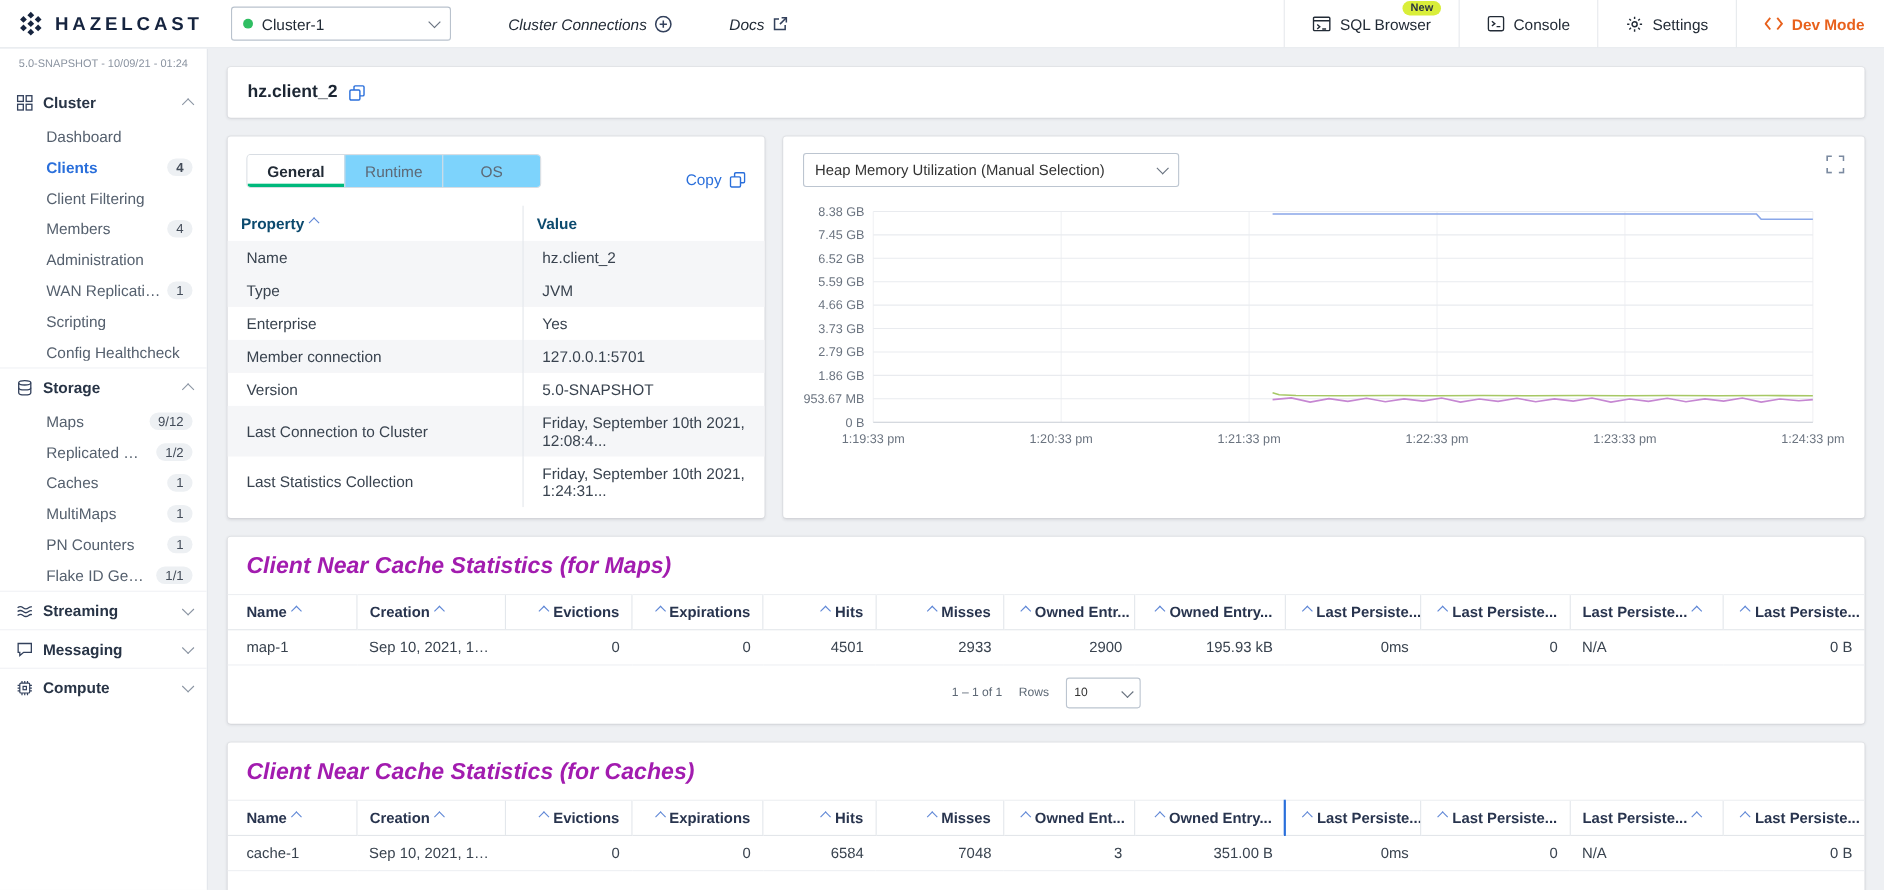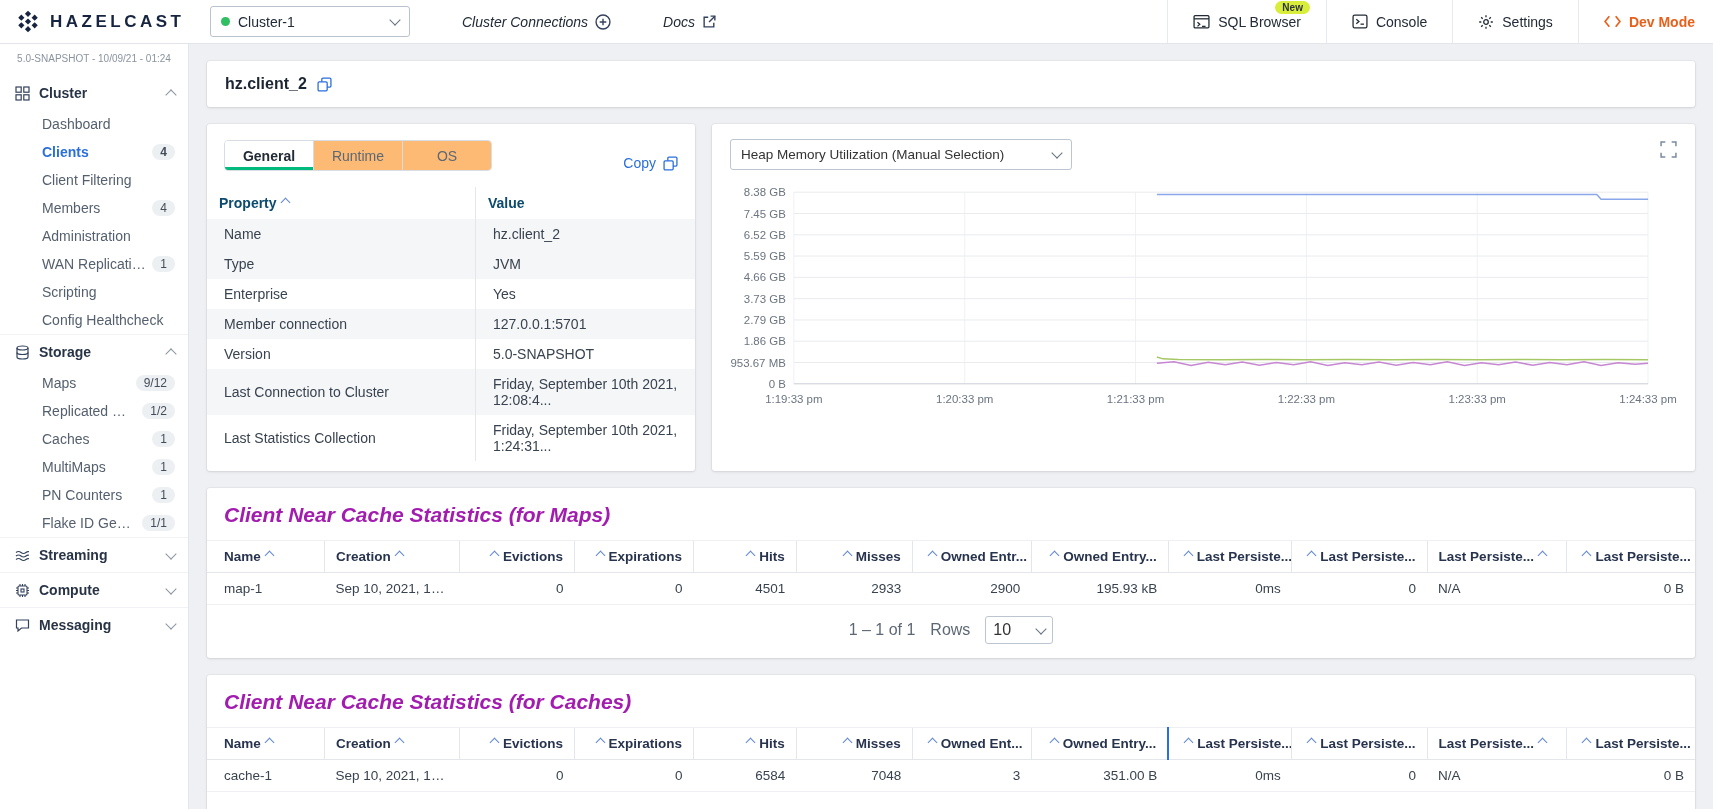--- a/index.html
+++ b/index.html
@@ -58,21 +58,21 @@
         box-shadow:0 1px 3px rgba(16,24,40,.10),0 0 0 1px rgba(16,24,40,.035);}
   .title-card{height:46px;display:flex;align-items:center;padding:0 18px;gap:10px;margin-bottom:17px;}
   .page-title{font-size:16px;font-weight:700;color:#1c2633;}
   .row2{display:flex;gap:17px;margin-bottom:17px;}
 
   
   .details-card{width:488px;flex:0 0 488px;padding:16px 0 10px;}
   .details-head{display:flex;align-items:flex-end;padding:0 17px;}
   .tabs{display:flex;border:1px solid #d8dde3;border-radius:4px;overflow:hidden;}
   .tab{width:88px;height:29px;display:flex;align-items:center;justify-content:center;font-size:14px;
-       color:#5d6875;background:#fdba74;border-left:1px solid #d8dde3;cursor:pointer;position:relative;}
+       color:#5d6875;background:#7dd3fc;border-left:1px solid #d8dde3;cursor:pointer;position:relative;}
   .tab:first-child{border-left:none;}
   .tab.active{background:#fff;color:#222b36;font-weight:700;}
   .tab.active:after{content:'';position:absolute;left:0;right:0;bottom:0;height:3px;background:#00b97c;}
   .copy-link{margin-left:auto;color:#2a6fdb;font-size:14px;display:flex;align-items:center;gap:7px;cursor:pointer;}
   .prop-table{width:100%;border-collapse:collapse;margin-top:16px;font-size:14px;}
   .prop-table th{font-weight:700;color:#0c4a6e;text-align:left;padding:8px 12px;}
   .prop-table th.val,.prop-table td.val{border-left:1px solid #e3e7ec;}
   .prop-table th.prop{width:244px;}
   .prop-table td{padding:7px 17px;color:#39434f;}
   .prop-table tr.odd td{background:#f5f6f8;}
@@ -96,21 +96,21 @@
   .stat-table{width:100%;border-collapse:collapse;font-size:13.5px;table-layout:fixed;}
   .stat-table th{font-weight:700;color:#28344e;padding:8px 11px;border-top:1px solid #edeff2;
                  border-bottom:1px solid #e3e6ea;white-space:nowrap;overflow:hidden;cursor:pointer;}
   .stat-table th + th{border-left:1px solid #e3e7ec;}
   .stat-table th.accent-div{border-left:2px solid #2a6fdb;}
   .stat-table td{padding:8px 11px;color:#39434f;border-bottom:1px solid #eef0f3;
                  white-space:nowrap;overflow:hidden;text-overflow:ellipsis;}
   .stat-table th:first-child,.stat-table td:first-child{padding-left:17px;}
   .al-r{text-align:right;} .al-l{text-align:left;}
   .pagination{display:flex;align-items:center;justify-content:center;gap:15px;
-              padding:11px 0 6px;font-size:16px;color:#5d6875;}
+              padding:11px 0 6px;font-size:11px;color:#5d6875;}
   .rows-select{border:1px solid #bcc5d0;border-radius:3px;height:26px;width:52px;display:flex;
                align-items:center;justify-content:space-between;padding:0 7px;color:#333;cursor:pointer;}
 </style>
 </head>
 <body>
 
 <div class="app">
 
   <header class="topbar">
     <div class="brand">
@@ -284,36 +284,36 @@
                 <path d="M1 4.5q2.5-2 5 0t5 0q1.5-1.2 3-.7"></path>
                 <path d="M1 8q2.5-2 5 0t5 0q1.5-1.2 3-.7"></path>
                 <path d="M1 11.5q2.5-2 5 0t5 0q1.5-1.2 3-.7"></path>
               </svg>
             </span>
             <span class="s-label">Streaming</span>
             <span class="chev gray down"></span>
           </div>
           <div class="side-section">
             <span class="icn">
+              <svg width="15" height="15" viewBox="0 0 15 15" fill="none" stroke="#33415c" stroke-width="1.2">
+                <path d="M1.5 2h12v8h-7L3 13v-3H1.5z"></path>
+              </svg>
+            </span>
+            <span class="s-label">Messaging</span>
+            <span class="chev gray down"></span>
+          </div>
+          <div class="side-section">
+            <span class="icn">
               <svg width="15" height="15" viewBox="0 0 15 15" fill="none" stroke="#33415c" stroke-width="1.1">
                 <rect x="3" y="3" width="9" height="9" rx="1"></rect>
                 <rect x="6" y="6" width="3" height="3"></rect>
                 <path d="M5 3V1M7.5 3V1M10 3V1M5 14v-2M7.5 14v-2M10 14v-2M3 5H1M3 7.5H1M3 10H1M14 5h-2M14 7.5h-2M14 10h-2"></path>
               </svg>
             </span>
             <span class="s-label">Compute</span>
-            <span class="chev gray down"></span>
-          </div>
-          <div class="side-section">
-            <span class="icn">
-              <svg width="15" height="15" viewBox="0 0 15 15" fill="none" stroke="#33415c" stroke-width="1.2">
-                <path d="M1.5 2h12v8h-7L3 13v-3H1.5z"></path>
-              </svg>
-            </span>
-            <span class="s-label">Messaging</span>
             <span class="chev gray down"></span>
           </div>
         </nav>
     </aside>
 
     <main class="main">
 
       <section class="card title-card">
         <span class="page-title">hz.client_2</span>
         <span class="icn">

